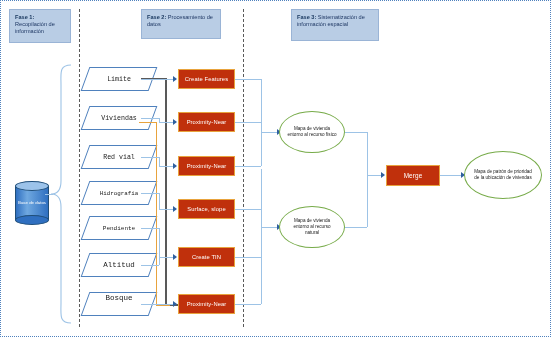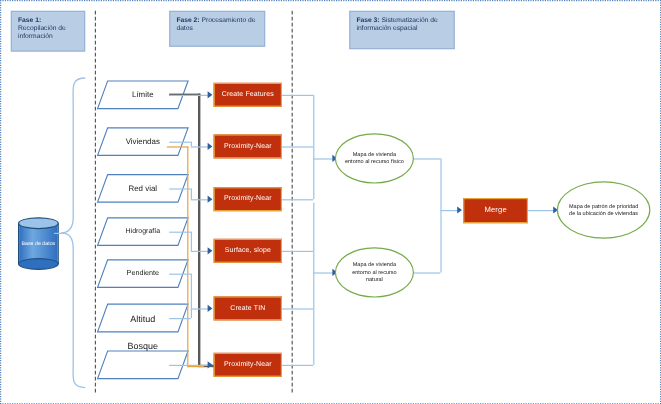--- a/index.html
+++ b/index.html
@@ -17,21 +17,21 @@
   .vdiv{
     position:absolute;border-left:1px dashed #595959;width:0;
   }
   .para{
     position:absolute;box-sizing:border-box;
     border:1px solid #4f81bd;background:#ffffff;
     transform:skewX(-20deg);
   }
   .para-label{
     position:absolute;display:flex;align-items:center;justify-content:center;
-    font-size:6.6px;color:#1a1a1a;text-align:right;
+    font-size:6.6px;color:#1a1a1a;text-align:right;font-family:Liberation Mono, monospace;
   }
   .proc{
     position:absolute;box-sizing:border-box;
     background:#c0300c;border:1px solid #e8a33d;
     display:flex;align-items:center;justify-content:center;
     color:#ffffff;font-size:5.8px;text-align:center;
     letter-spacing:.1px;
   }
   .ellipse{
     position:absolute;box-sizing:border-box;
@@ -117,21 +117,21 @@
   <div class="para" style="left:84px;top:180px;width:68px;height:24px;"></div>
   <div class="para-label" style="left:84px;top:180px;width:68px;height:24px;font-size:5.8px;">Hidrografía</div>
 
   <div class="para" style="left:84px;top:215px;width:68px;height:24px;"></div>
   <div class="para-label" style="left:84px;top:215px;width:68px;height:24px;font-size:6px;">Pendiente</div>
 
   <div class="para" style="left:84px;top:252px;width:68px;height:24px;"></div>
   <div class="para-label" style="left:84px;top:252px;width:68px;height:24px;font-size:7.5px;">Altitud</div>
 
   <div class="para" style="left:84px;top:291px;width:68px;height:24px;"></div>
-  <div class="para-label" style="left:84px;top:280px;width:68px;height:14px;font-size:7.5px;">Bosque</div>
+  <div class="para-label" style="left:84px;top:290px;width:68px;height:14px;font-size:7.5px;">Bosque</div>
 
   <div class="conn conn-h conn-dark" style="left:140px;top:77px;width:26px;height:2px;"></div>
   <div class="conn conn-v conn-dark" style="left:164px;top:77px;height:227px;width:2px;"></div>
   <div class="conn conn-h conn-dark" style="left:164px;top:303px;width:20px;height:2px;"></div>
 
   <div class="conn conn-v conn-orange" style="left:155px;top:121px;height:184px;width:1px;"></div>
   <div class="conn conn-h conn-orange" style="left:138px;top:121px;width:18px;"></div>
   <div class="conn conn-h conn-orange" style="left:155px;top:304px;width:14px;"></div>
 
   <div class="conn conn-h" style="left:140px;top:78px;width:35px;"></div>

